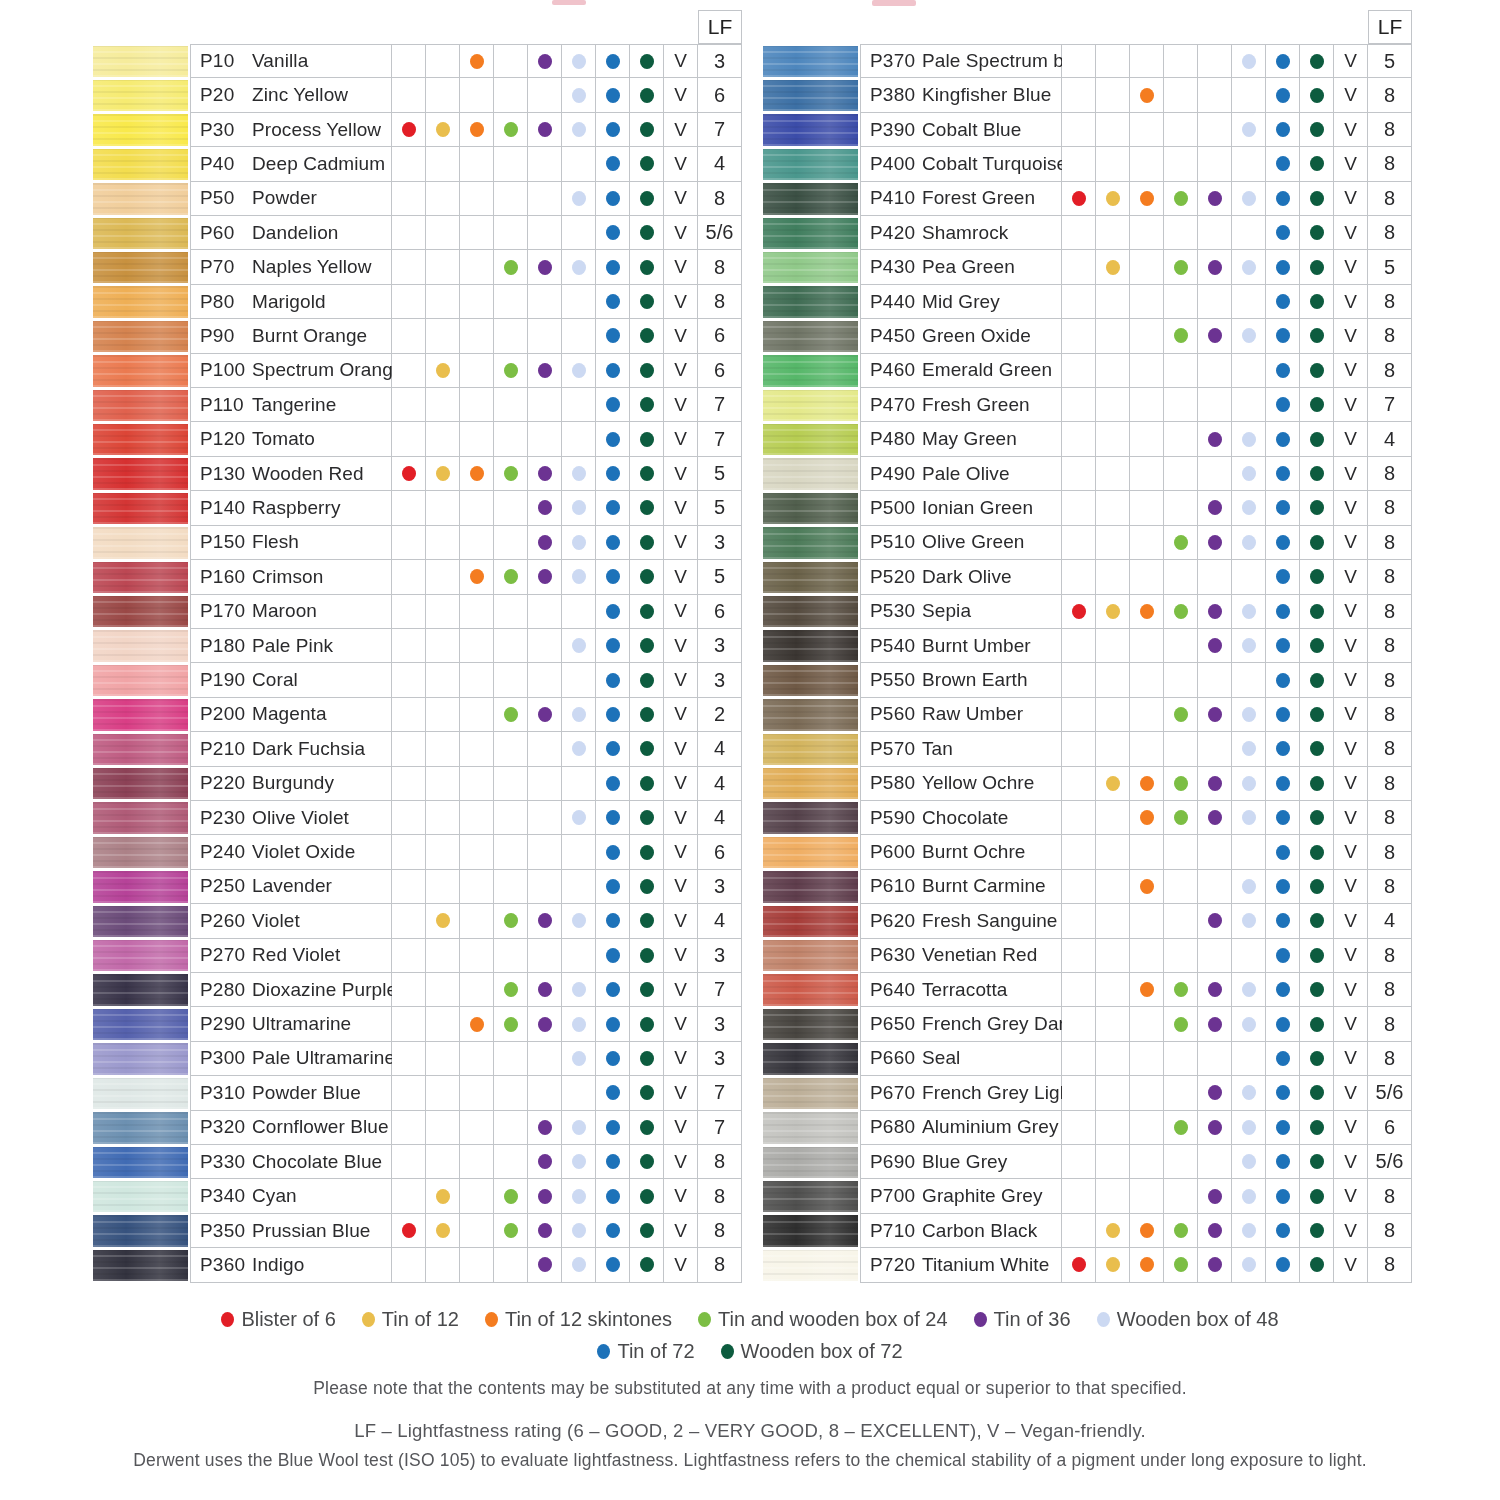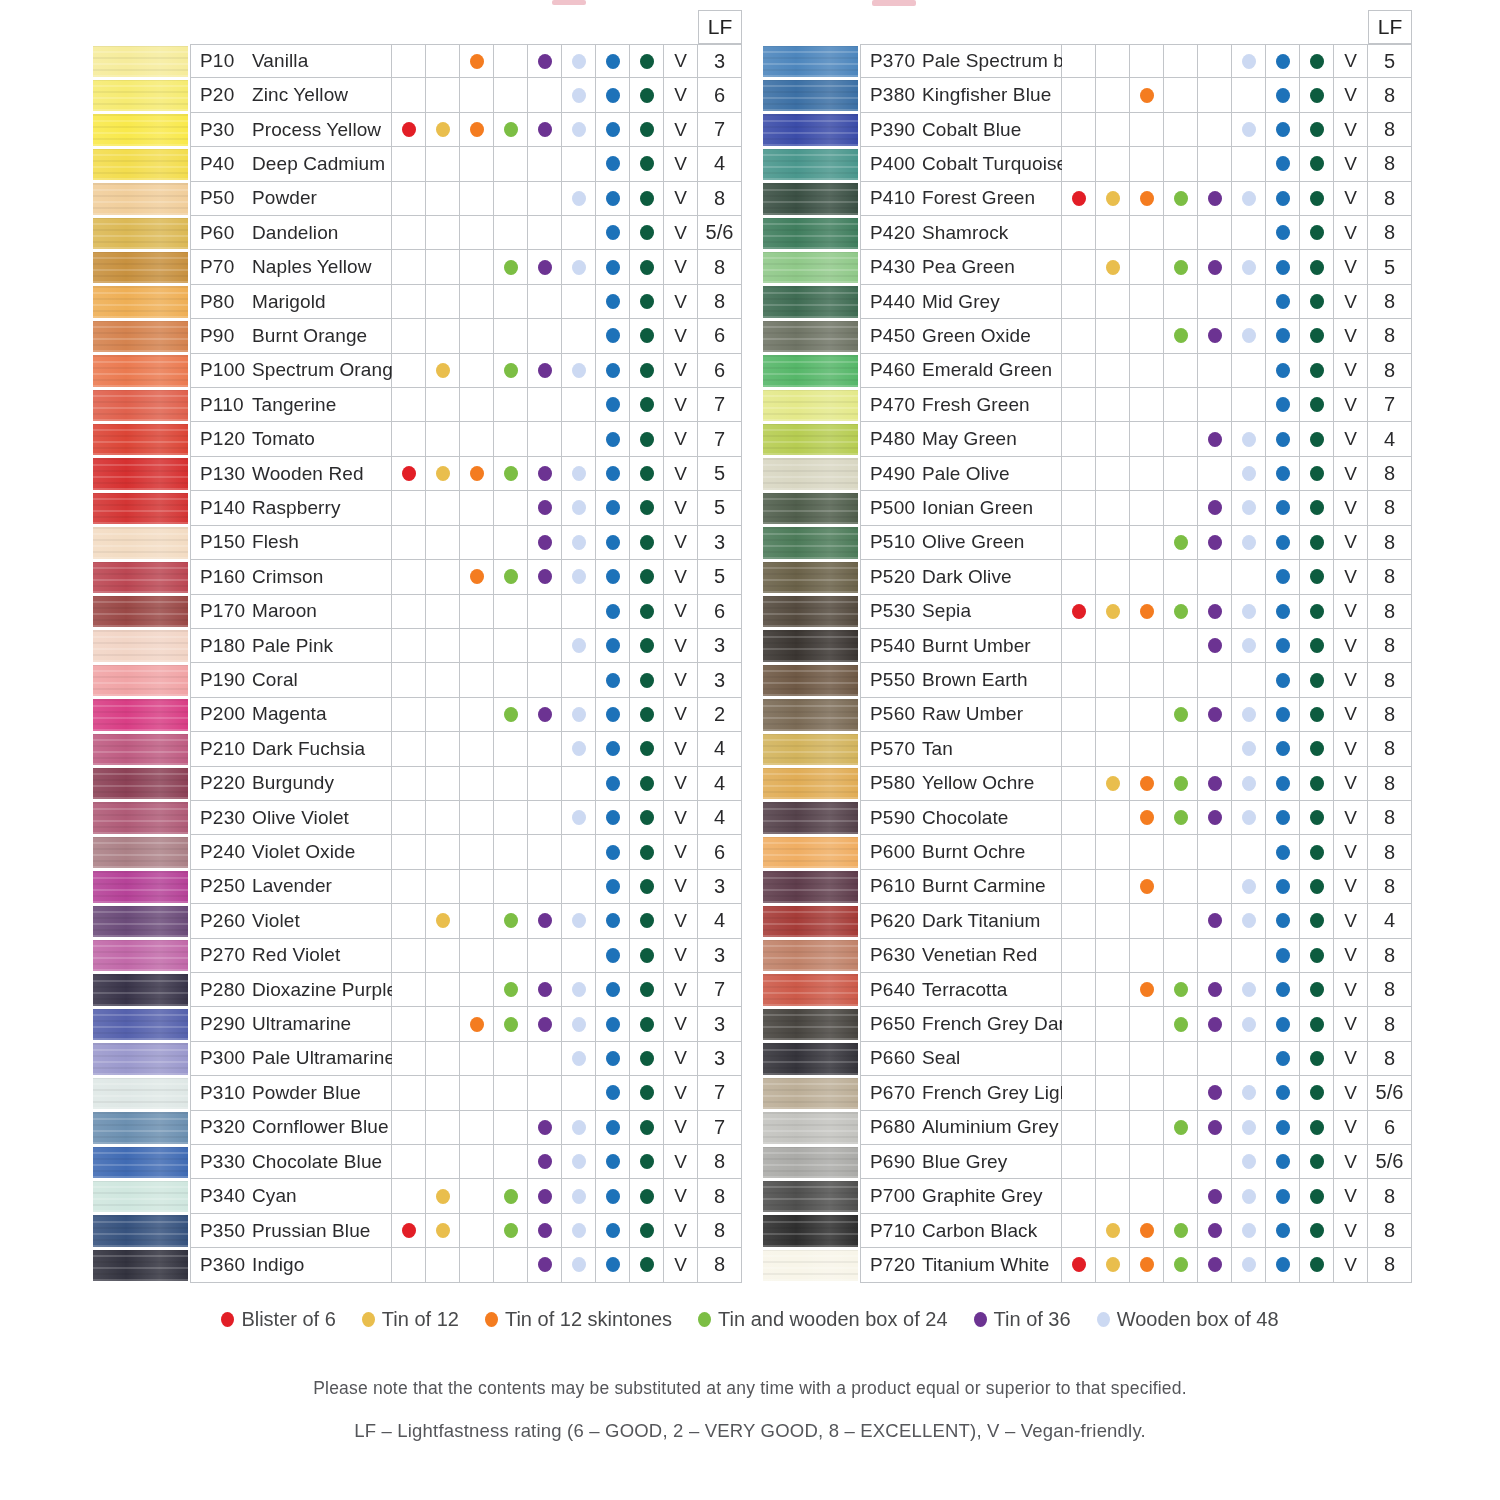--- a/index.html
+++ b/index.html
@@ -1764,21 +1764,21 @@
           <div class="cell vcell">V</div>
           <div class="cell lfcell">8</div>
         </div>
         <div class="prow">
           <div class="swatchwrap">
             <div class="swatch" style="background: rgb(166, 60, 56);"></div>
           </div>
           <div class="gap2"></div>
           <div class="cell labelcell">
             <span class="pcode">P620</span>
-            <span class="pname">Dark Titanium</span>
+            <span class="pname">Fresh Sanguine</span>
           </div>
           <div class="cell dotcell"></div>
           <div class="cell dotcell"></div>
           <div class="cell dotcell"></div>
           <div class="cell dotcell"></div>
           <div class="cell dotcell">
             <span class="dot" style="background: rgb(108, 51, 146);"></span>
           </div>
           <div class="cell dotcell">
             <span class="dot" style="background: rgb(204, 217, 242);"></span>
@@ -2108,18 +2108,29 @@
       </span>
       <span class="legend-item">
         <span class="legend-dot" style="background: rgb(108, 51, 146);"></span>
         <span>Tin of 36</span>
       </span>
       <span class="legend-item">
         <span class="legend-dot" style="background: rgb(204, 217, 242);"></span>
         <span>Wooden box of 48</span>
       </span>
     </div>
+    <div class="legend-line">
+      <span class="legend-item">
+        <span class="legend-dot" style="background: rgb(29, 114, 185);"></span>
+        <span>Tin of 72</span>
+      </span>
+      <span class="legend-item">
+        <span class="legend-dot" style="background: rgb(13, 92, 63);"></span>
+        <span>Wooden box of 72</span>
+      </span>
+    </div>
   </div>
 
 <div class="note1">Please note that the contents may be substituted at any time with a product equal or superior to that specified.</div>
 <div class="note2">LF – Lightfastness rating (6 – GOOD, 2 – VERY GOOD, 8 – EXCELLENT), V – Vegan-friendly.</div>
 <div class="note3">
+  <div>Derwent uses the Blue Wool test (ISO 105) to evaluate lightfastness. Lightfastness refers to the chemical stability of a pigment under long exposure to light.</div>
 </div>
 
 </body></html>

